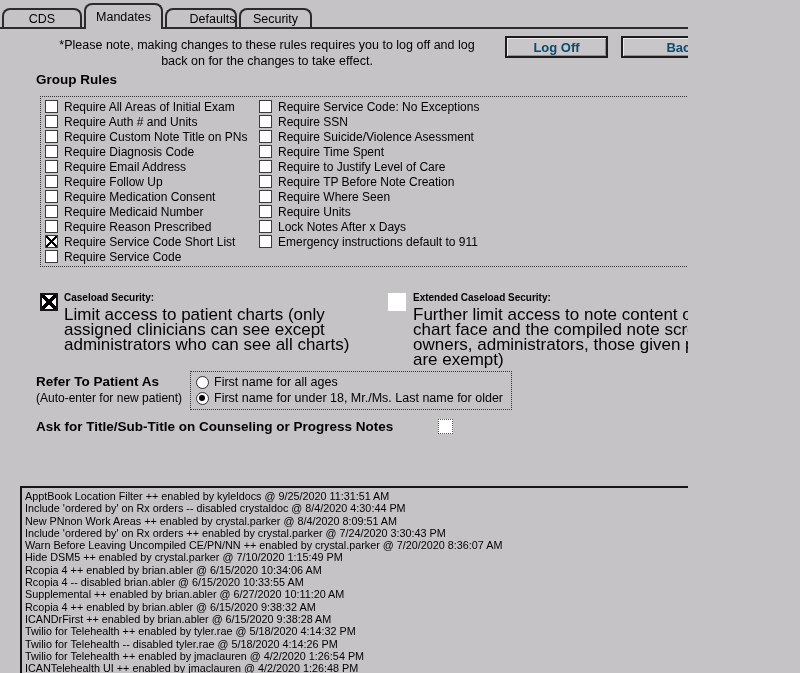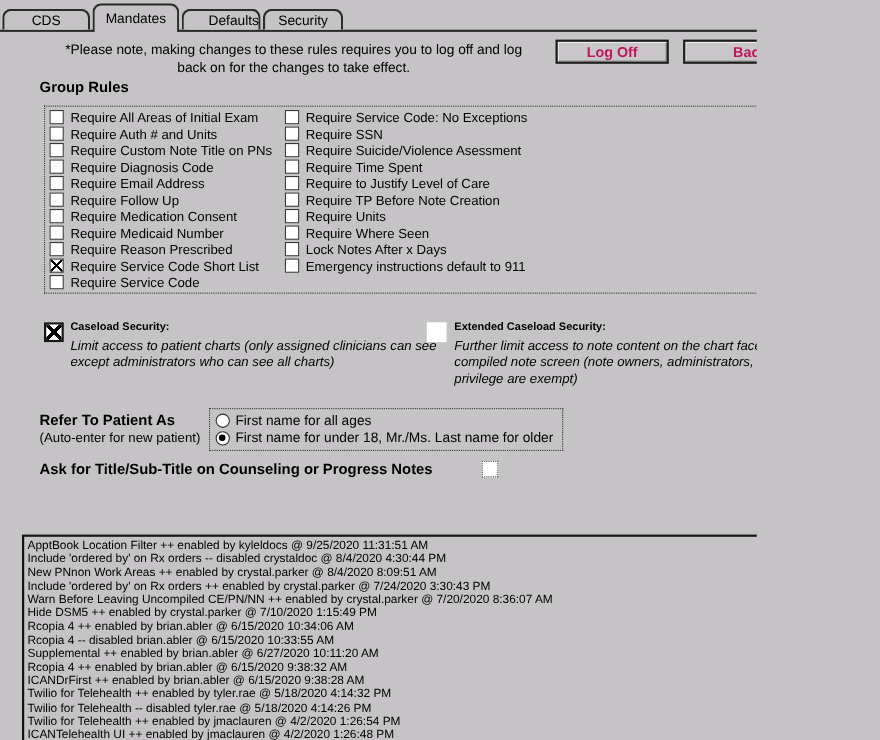--- a/index.html
+++ b/index.html
@@ -13,21 +13,21 @@
        font-size:12.5px;z-index:2;cursor:default;}
   .tab.active{z-index:4;}
   #tabline{position:absolute;left:0;top:27px;width:800px;height:0;
        border-top:2px solid #2b2b2b;z-index:1;}
 
   
   .note{position:absolute;left:28px;top:37px;width:478px;text-align:center;
        font-size:12.5px;line-height:16px;}
   .btn{position:absolute;box-sizing:border-box;background:#c8c6c8;
        border:2px solid #1d1d1d;font-family:"Liberation Sans",sans-serif;
-       font-weight:bold;font-size:13px;color:#be185d;
+       font-weight:bold;font-size:13px;color:#0c4a6e;
        display:flex;align-items:center;justify-content:center;
        box-shadow:inset 1px 1px 0 #ebebeb, inset -1px -1px 0 #8f8f8f;}
   #btn-logoff{left:505px;top:36px;width:103px;height:22px;}
   #btn-back{left:621px;top:36px;width:101px;height:22px;padding-left:27px;}
 
   
   .grtitle{position:absolute;left:36px;top:72px;font-size:13.5px;font-weight:bold;}
   #groupbox{position:absolute;left:40px;top:96px;width:717px;height:171px;
        border:1px dotted #333;box-sizing:border-box;}
   .grcol{position:absolute;top:2px;}
@@ -44,21 +44,21 @@
   .bigcb{position:absolute;width:14px;height:14px;background:#fff;
        border:2px solid #161616;}
   .bigcb.checked{background:
       linear-gradient(45deg,transparent 42%,#000 42%,#000 58%,transparent 58%),
       linear-gradient(135deg,transparent 42%,#000 42%,#000 58%,transparent 58%),#fff;}
   #caseload-cb{left:40px;top:293px;}
   #ext-cb{left:388px;top:293px;border:none;width:18px;height:18px;}
   .secthead{position:absolute;font-size:10px;font-weight:bold;}
   #caseload-title{left:64px;top:292px;}
   #ext-title{left:413px;top:292px;}
-  .secdesc{position:absolute;font-size:12px;line-height:15px;font-style:italic;}
+  .secdesc{position:absolute;font-size:17px;line-height:15px;}
   #caseload-desc{left:64px;top:307px;width:333px;}
   #ext-desc{left:413px;top:307px;width:354px;}
 
   
   #refer-title{position:absolute;left:36px;top:374px;font-size:13.5px;font-weight:bold;}
   #refer-sub{position:absolute;left:36px;top:391px;font-size:12px;}
   #referbox{position:absolute;left:190px;top:371px;width:322px;height:39px;
        border:1px dotted #333;box-sizing:border-box;padding:2px 0 0 5px;}
   .radiorow{height:16px;display:flex;align-items:center;font-size:12.5px;white-space:nowrap;}
   .radio{width:11px;height:11px;border:1px solid #2e2e2e;border-radius:50%;
@@ -174,25 +174,25 @@
         <div class="grrow">
           <span class="cb"></span>
           <span>Require to Justify Level of Care</span>
         </div>
         <div class="grrow">
           <span class="cb"></span>
           <span>Require TP Before Note Creation</span>
         </div>
         <div class="grrow">
           <span class="cb"></span>
+          <span>Require Where Seen</span>
+        </div>
+        <div class="grrow">
+          <span class="cb"></span>
           <span>Require Units</span>
-        </div>
-        <div class="grrow">
-          <span class="cb"></span>
-          <span>Require Where Seen</span>
         </div>
         <div class="grrow">
           <span class="cb"></span>
           <span>Lock Notes After x Days</span>
         </div>
         <div class="grrow">
           <span class="cb"></span>
           <span>Emergency instructions default to 911</span>
         </div>
       </div>

